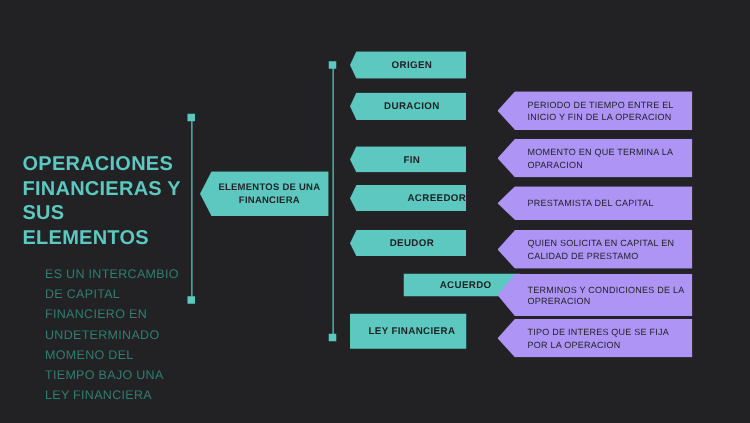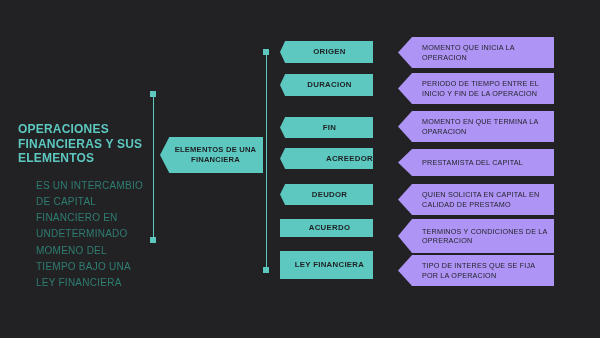--- a/index.html
+++ b/index.html
@@ -22,21 +22,21 @@
 
   
   #left-panel {
     position: absolute;
     left: 18px;
     top: 122px;
     width: 132px;
   }
   #page-title {
     color: #5CC8C0;
-    font-size: 12px;
+    font-size: 16px;
     font-weight: bold;
     line-height: 1.22;
     letter-spacing: 0.2px;
     margin: 0;
   }
   #page-subtitle {
     color: #2F7E72;
     font-size: 10px;
     line-height: 1.62;
     letter-spacing: 0.25px;
@@ -152,31 +152,28 @@
   </div>
 
   <div class="node mid teal notched" style="top:148px; height:21px;justify-content:flex-end;">
     <span class="node-label">ACREEDOR</span>
   </div>
 
   <div class="node mid teal notched" style="top:184px; height:21px;justify-content:center;">
     <span class="node-label">DEUDOR</span>
   </div>
 
-  <div class="node mid teal" style="top:219px; height:18px;">
+  <div class="node mid teal" style="top:219px; height:18px;margin-left:43px;">
     <span class="node-label">ACUERDO</span>
   </div>
 
   <div class="node mid teal" style="top:251px; height:28px;align-items:center;">
     <span class="node-label">LEY FINANCIERA</span>
   </div>
 
-  <div class="node right purple notched-wide" style="top:37px;  height:31px;">
-    <span class="node-label">MOMENTO QUE INICIA LA OPERACION</span>
-  </div>
 
   <div class="node right purple notched-wide" style="top:73px;  height:31px;justify-content:flex-end;">
     <span class="node-label">PERIODO DE TIEMPO ENTRE EL INICIO Y FIN DE LA OPERACION</span>
   </div>
 
   <div class="node right purple notched-wide" style="top:111px; height:31px;">
     <span class="node-label">MOMENTO EN QUE TERMINA LA OPARACION</span>
   </div>
 
   <div class="node right purple notched-wide" style="top:149px; height:27px;">

